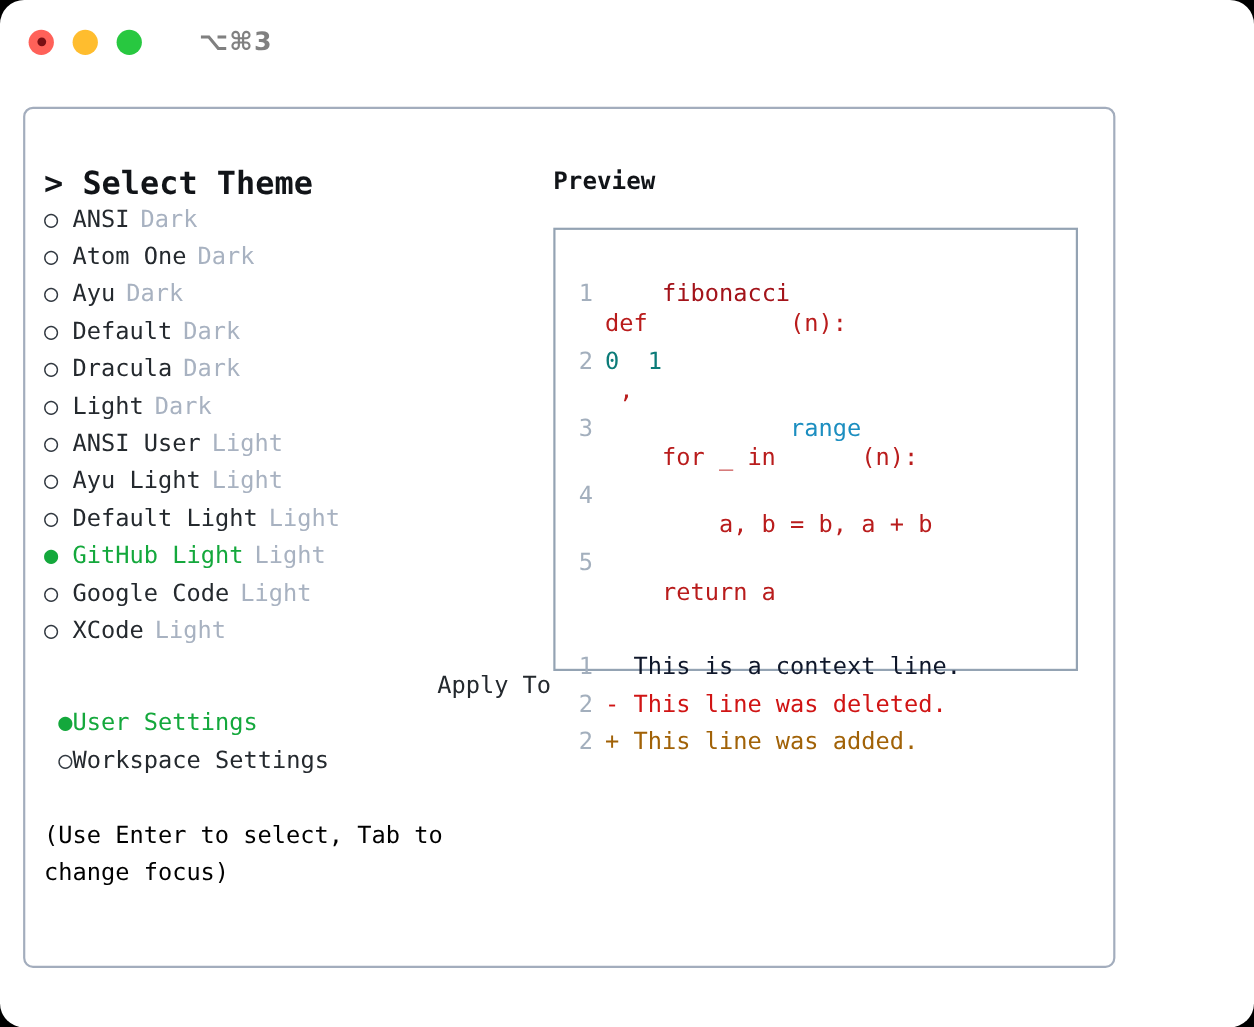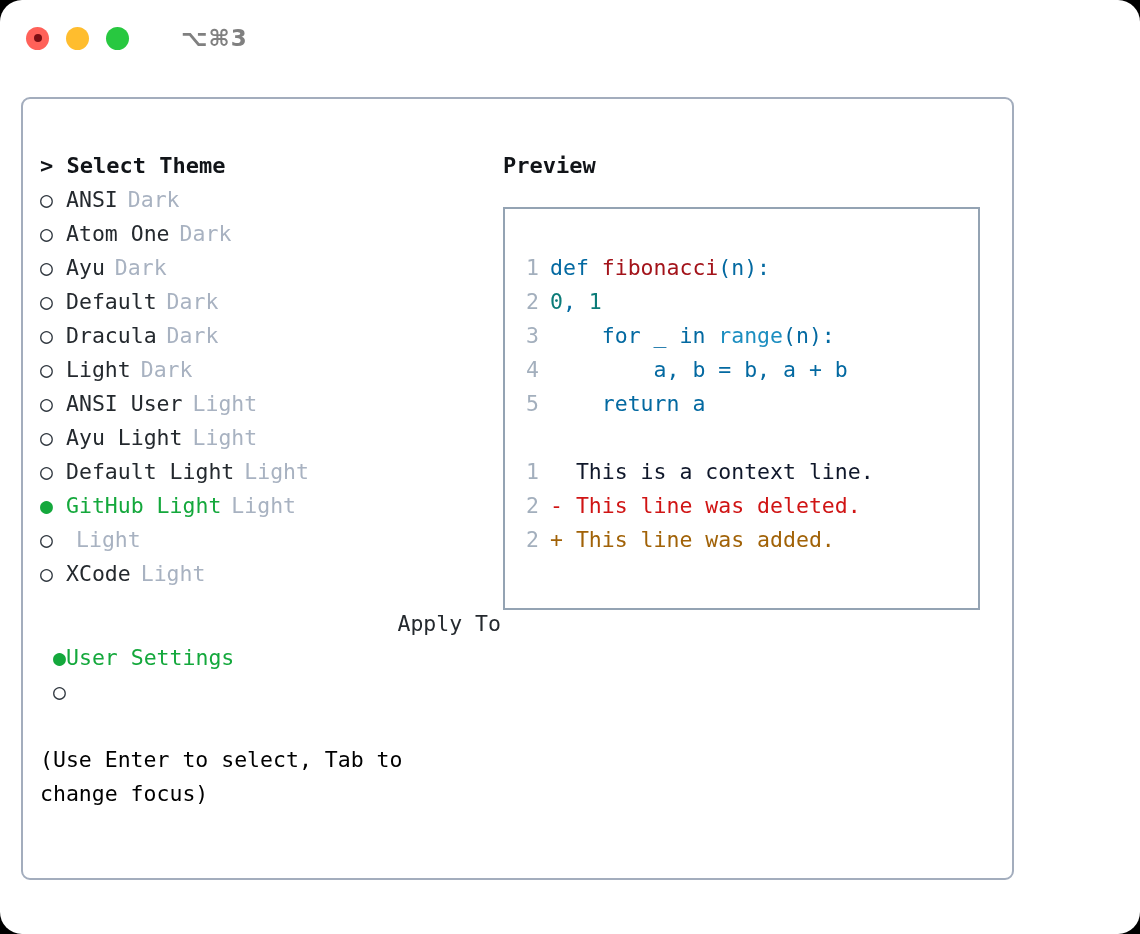--- a/index.html
+++ b/index.html
@@ -75,21 +75,21 @@
     width: 478px;
     padding: 50px 0 0 17px;
   }
   .col-right {
     flex: 1;
     padding: 50px 0 0 2px;
   }
 
   .heading {
     font-family: "DejaVu Sans Mono", monospace;
-    font-size: 22px;
+    font-size: 29px;
     line-height: 34px;
     font-weight: 700;
     color: #111418;
     white-space: pre;
   }
 
   
   .list { margin-top: 0; }
   .row {
     display: flex;
@@ -159,21 +159,21 @@
     line-height: 34px;
     white-space: pre;
   }
   .ln {
     width: 34px;
     flex: 0 0 34px;
     text-align: right;
     color: #a3afbd;
     margin-right: 11px;
   }
-  .code-text { color: #0369a1; }
+  .code-text { color: #b91c1c; margin-top: 27px; }
 
   .tok-fn    { color: #a3131a; }
   .tok-num   { color: #0b7b78; }
   .tok-call  { color: #1c8ec0; }
 
   .spacer-line { height: 34px; }
 
   .diff-ctx { color: #0f172a; }
   .diff-del { color: #d01414; }
   .diff-add { color: #a16207; }
@@ -203,29 +203,29 @@
             <div class="row"><span class="bullet">○</span><span class="row-label">ANSI</span><span class="row-tag">Dark</span></div>
             <div class="row"><span class="bullet">○</span><span class="row-label">Atom One</span><span class="row-tag">Dark</span></div>
             <div class="row"><span class="bullet">○</span><span class="row-label">Ayu</span><span class="row-tag">Dark</span></div>
             <div class="row"><span class="bullet">○</span><span class="row-label">Default</span><span class="row-tag">Dark</span></div>
             <div class="row"><span class="bullet">○</span><span class="row-label">Dracula</span><span class="row-tag">Dark</span></div>
             <div class="row"><span class="bullet">○</span><span class="row-label">Light</span><span class="row-tag">Dark</span></div>
             <div class="row"><span class="bullet">○</span><span class="row-label">ANSI User</span><span class="row-tag">Light</span></div>
             <div class="row"><span class="bullet">○</span><span class="row-label">Ayu Light</span><span class="row-tag">Light</span></div>
             <div class="row"><span class="bullet">○</span><span class="row-label">Default Light</span><span class="row-tag">Light</span></div>
             <div class="row selected"><span class="bullet">●</span><span class="row-label">GitHub Light</span><span class="row-tag">Light</span></div>
-            <div class="row"><span class="bullet">○</span><span class="row-tag">Light</span></div>
+            <div class="row"><span class="bullet">○</span><span class="row-label">Google Code</span><span class="row-tag">Light</span></div>
             <div class="row"><span class="bullet">○</span><span class="row-label">XCode</span><span class="row-tag">Light</span></div>
           </div>
 
         <div class="apply-section">
           <div class="apply-heading">Apply To</div>
           <div id="apply-list">
               <div class="row selected"><span class="bullet">●</span><span class="row-label">User Settings</span></div>
-              <div class="row"><span class="bullet">○</span></div>
+              <div class="row"><span class="bullet">○</span><span class="row-label">Workspace Settings</span></div>
             </div>
         </div>
 
         <div class="hint">(Use Enter to select, Tab to change focus)</div>
       </div>
 
       <div class="col-right">
         <div class="preview-title">Preview</div>
 
         <div class="preview-box">

